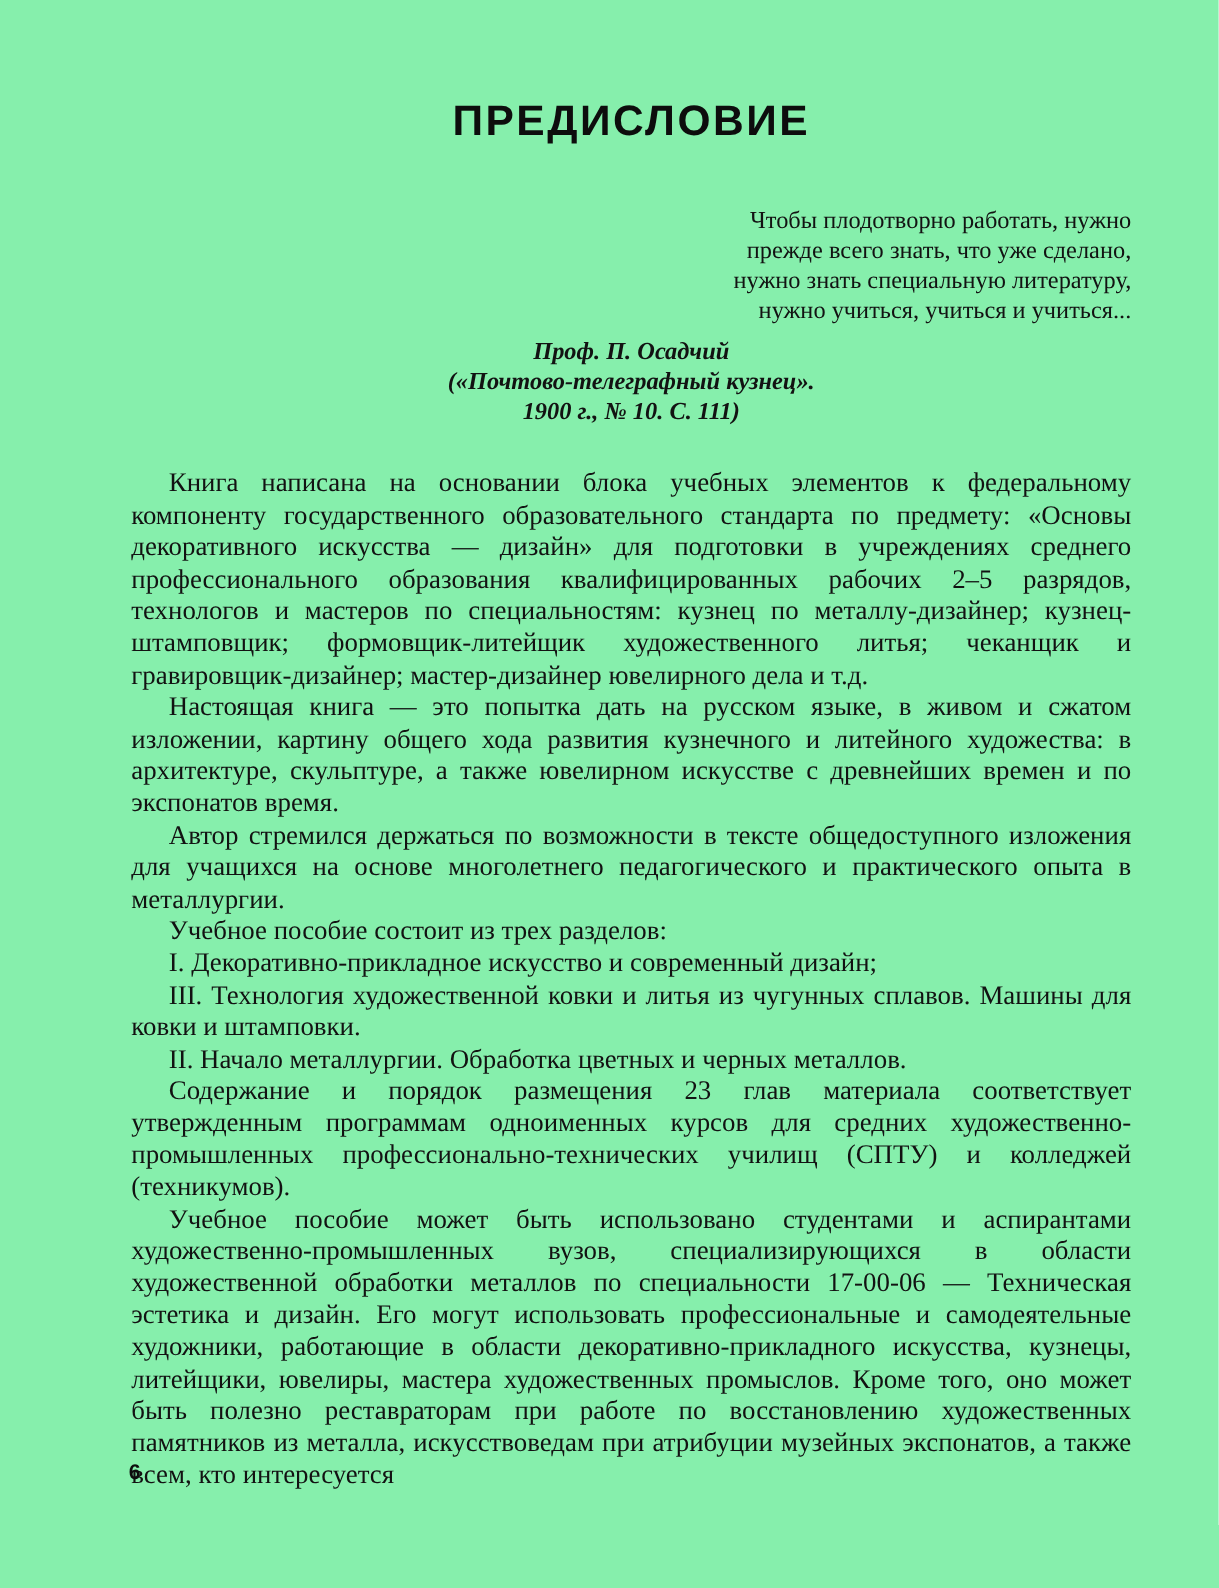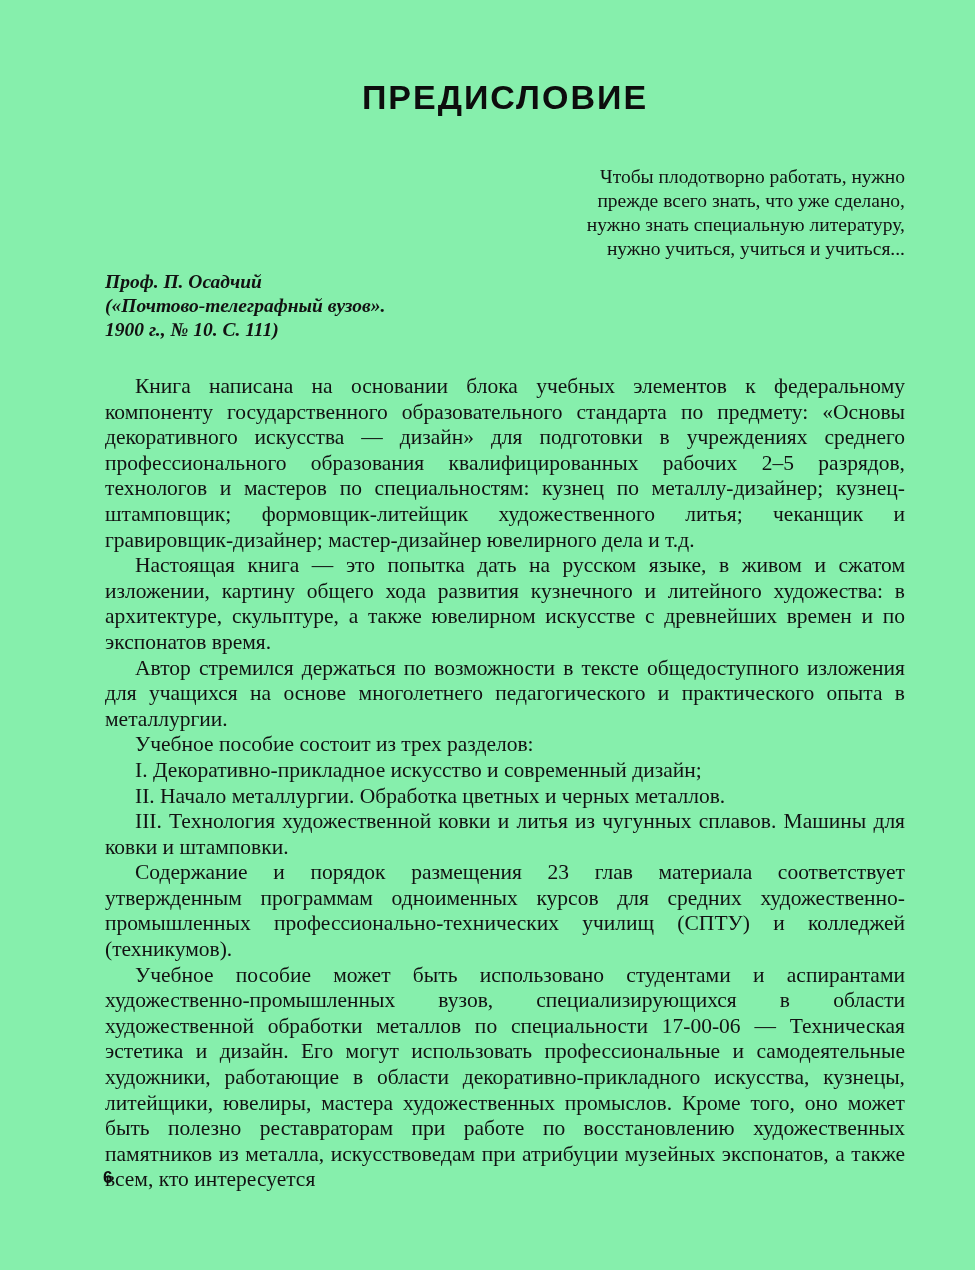--- a/index.html
+++ b/index.html
@@ -37,21 +37,21 @@
     text-align: right;
     font-weight: normal;
     font-size: 19.5px;
     line-height: 24px;
   }
   .epigraph .quote-line {
     white-space: nowrap;
   }
   .attribution {
     margin-top: 9px;
-    text-align: left;
+    text-align: center;
     font-weight: bold;
     font-style: italic;
     font-size: 19.5px;
     line-height: 24px;
   }
   .body-text {
     margin-top: 32px;
     font-size: 21.5px;
     line-height: 25.6px;
     text-align: justify;
@@ -81,32 +81,32 @@
 
     <div class="epigraph">
       <div class="quote-line">Чтобы плодотворно работать, нужно</div>
       <div class="quote-line">прежде всего знать, что уже сделано,</div>
       <div class="quote-line">нужно знать специальную литературу,</div>
       <div class="quote-line">нужно учиться, учиться и учиться...</div>
     </div>
 
     <div class="attribution">
       <div>Проф. П. Осадчий</div>
-      <div>(«Почтово-телеграфный вузов».</div>
+      <div>(«Почтово-телеграфный кузнец».</div>
       <div>1900 г., № 10. С. 111)</div>
     </div>
 
     <div class="body-text">
       <p>Книга написана на основании блока учебных элементов к федеральному компоненту государственного образовательного стандарта по предмету: «Основы декоративного искусства — дизайн» для подготовки в учреждениях среднего профессионального образования квалифицированных рабочих 2–5 разрядов, технологов и мастеров по специальностям: кузнец по металлу-дизайнер; кузнец-штамповщик; формовщик-литейщик художественного литья; чеканщик и гравировщик-дизайнер; мастер-дизайнер ювелирного дела и т.д.</p>
       <p>Настоящая книга — это попытка дать на русском языке, в живом и сжатом изложении, картину общего хода развития кузнечного и литейного художества: в архитектуре, скульптуре, а также ювелирном искусстве с древнейших времен и по экспонатов время.</p>
       <p>Автор стремился держаться по возможности в тексте общедоступного изложения для учащихся на основе многолетнего педагогического и практического опыта в металлургии.</p>
       <p>Учебное пособие состоит из трех разделов:</p>
       <p>I. Декоративно-прикладное искусство и современный дизайн;</p>
+      <p>III. Технология художественной ковки и литья из чугунных сплавов. Машины для ковки и штамповки.</p>
       <p>II. Начало металлургии. Обработка цветных и черных металлов.</p>
-      <p>III. Технология художественной ковки и литья из чугунных сплавов. Машины для ковки и штамповки.</p>
       <p>Содержание и порядок размещения 23 глав материала соответствует утвержденным программам одноименных курсов для средних художественно-промышленных профессионально-технических училищ (СПТУ) и колледжей (техникумов).</p>
       <p>Учебное пособие может быть использовано студентами и аспирантами художественно-промышленных вузов, специализирующихся в области художественной обработки металлов по специальности 17-00-06 — Техническая эстетика и дизайн. Его могут использовать профессиональные и самодеятельные художники, работающие в области декоративно-прикладного искусства, кузнецы, литейщики, ювелиры, мастера художественных промыслов. Кроме того, оно может быть полезно реставраторам при работе по восстановлению художественных памятников из металла, искусствоведам при атрибуции музейных экспонатов, а также всем, кто интересуется</p>
     </div>
 
   </div>
 
   <div class="page-number">6</div>
 </div>
 
 </body></html>

